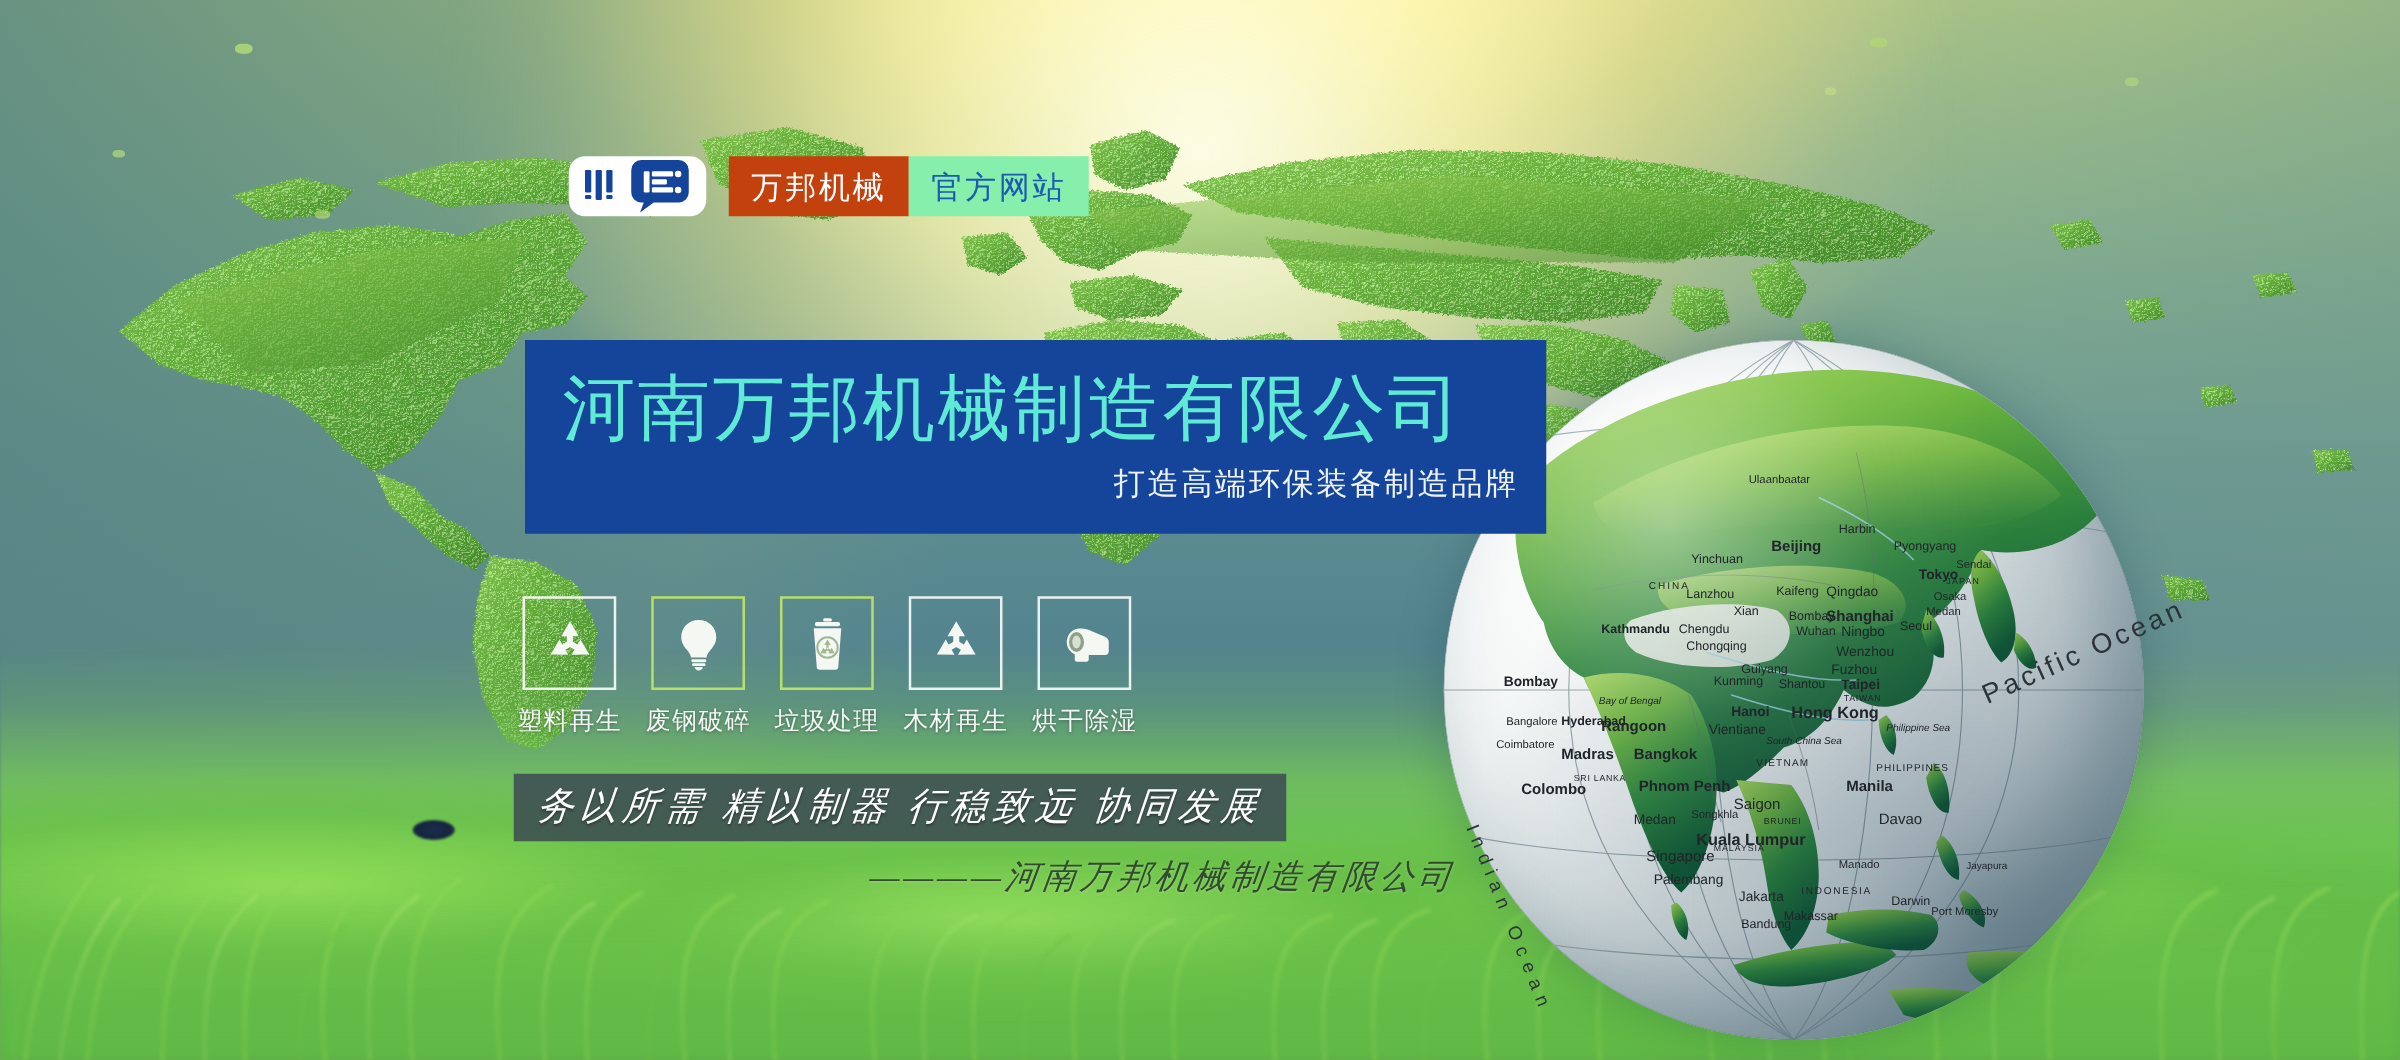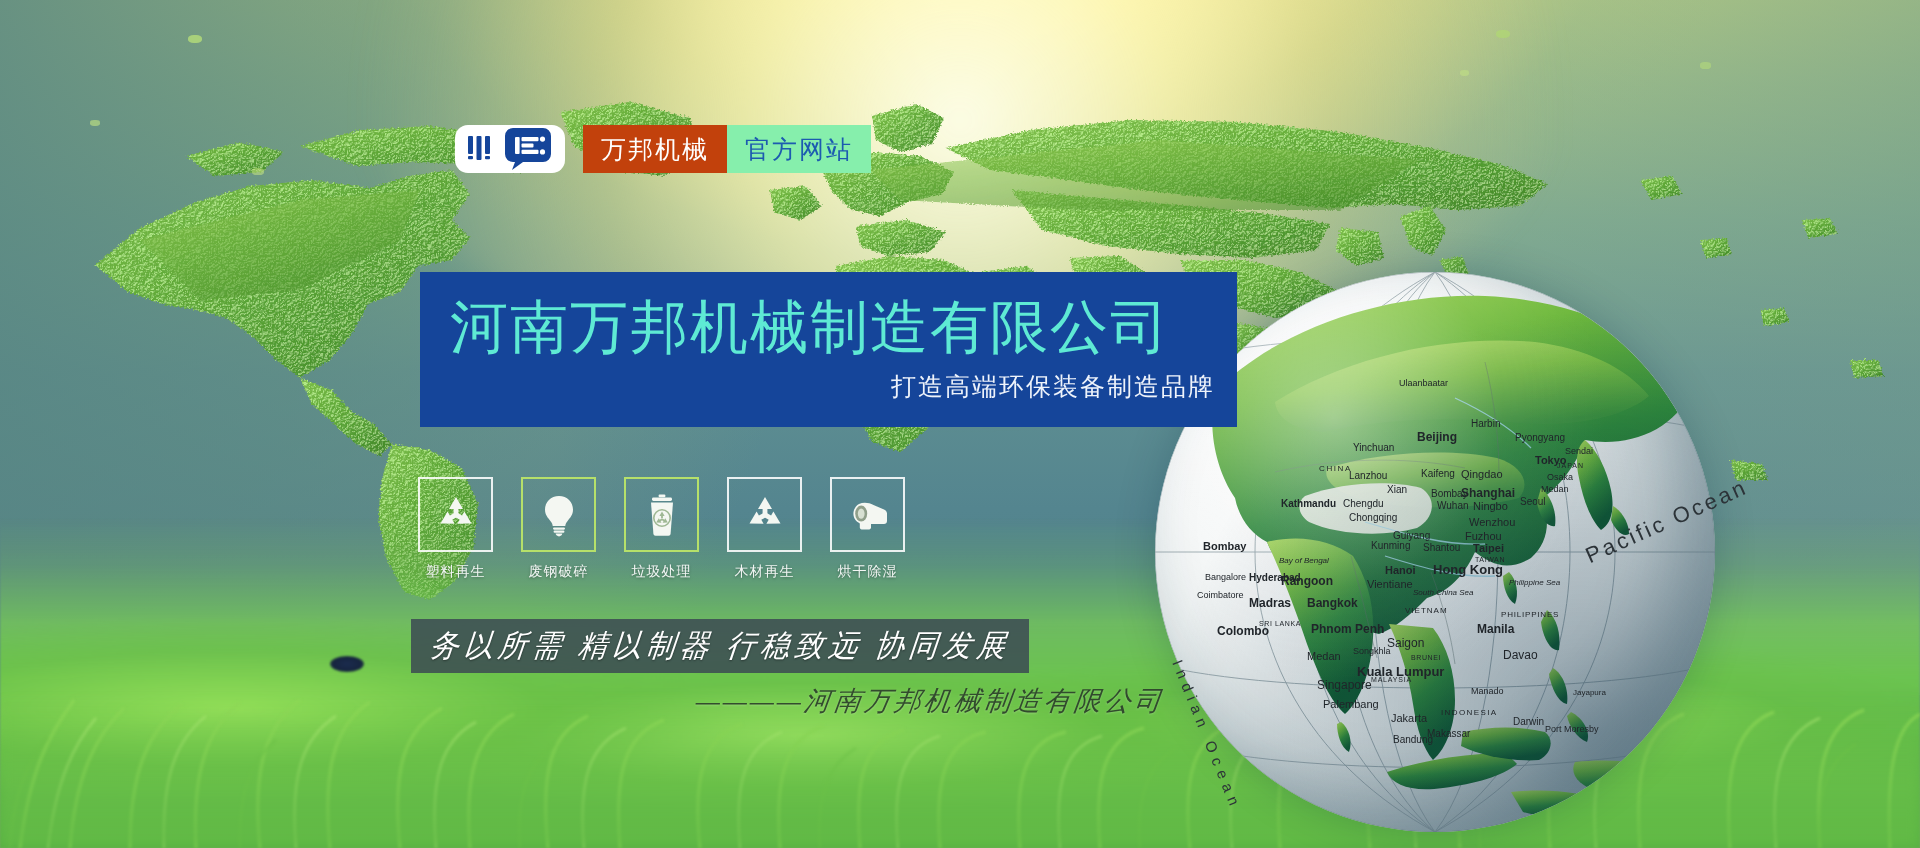--- a/index.html
+++ b/index.html
@@ -141,21 +141,21 @@
   }
   .feature{ width:75px; display:flex; flex-direction:column; align-items:center; }
   .feature-box{
     width:75px; height:75px;
     border:2px solid rgba(255,255,255,0.88);
     display:flex; align-items:center; justify-content:center;
   }
   .feature-box.accent{ border-color:#b6e06a; }
   .feature-box svg{ width:44px; height:44px; }
   .feature-label{
-    margin-top:11px; color:#f2f6f4; font-size:14px;
+    margin-top:11px; color:#f2f6f4; font-size:20px;
     letter-spacing:1px; white-space:nowrap; text-shadow:0 1px 3px rgba(0,0,0,0.35);
   }
 
   
   .slogan{
     position:absolute; left:411px; top:619px;
     width:618px; height:54px;
     background:rgba(56,66,83,0.80);
     display:flex; align-items:center; justify-content:center;
   }

